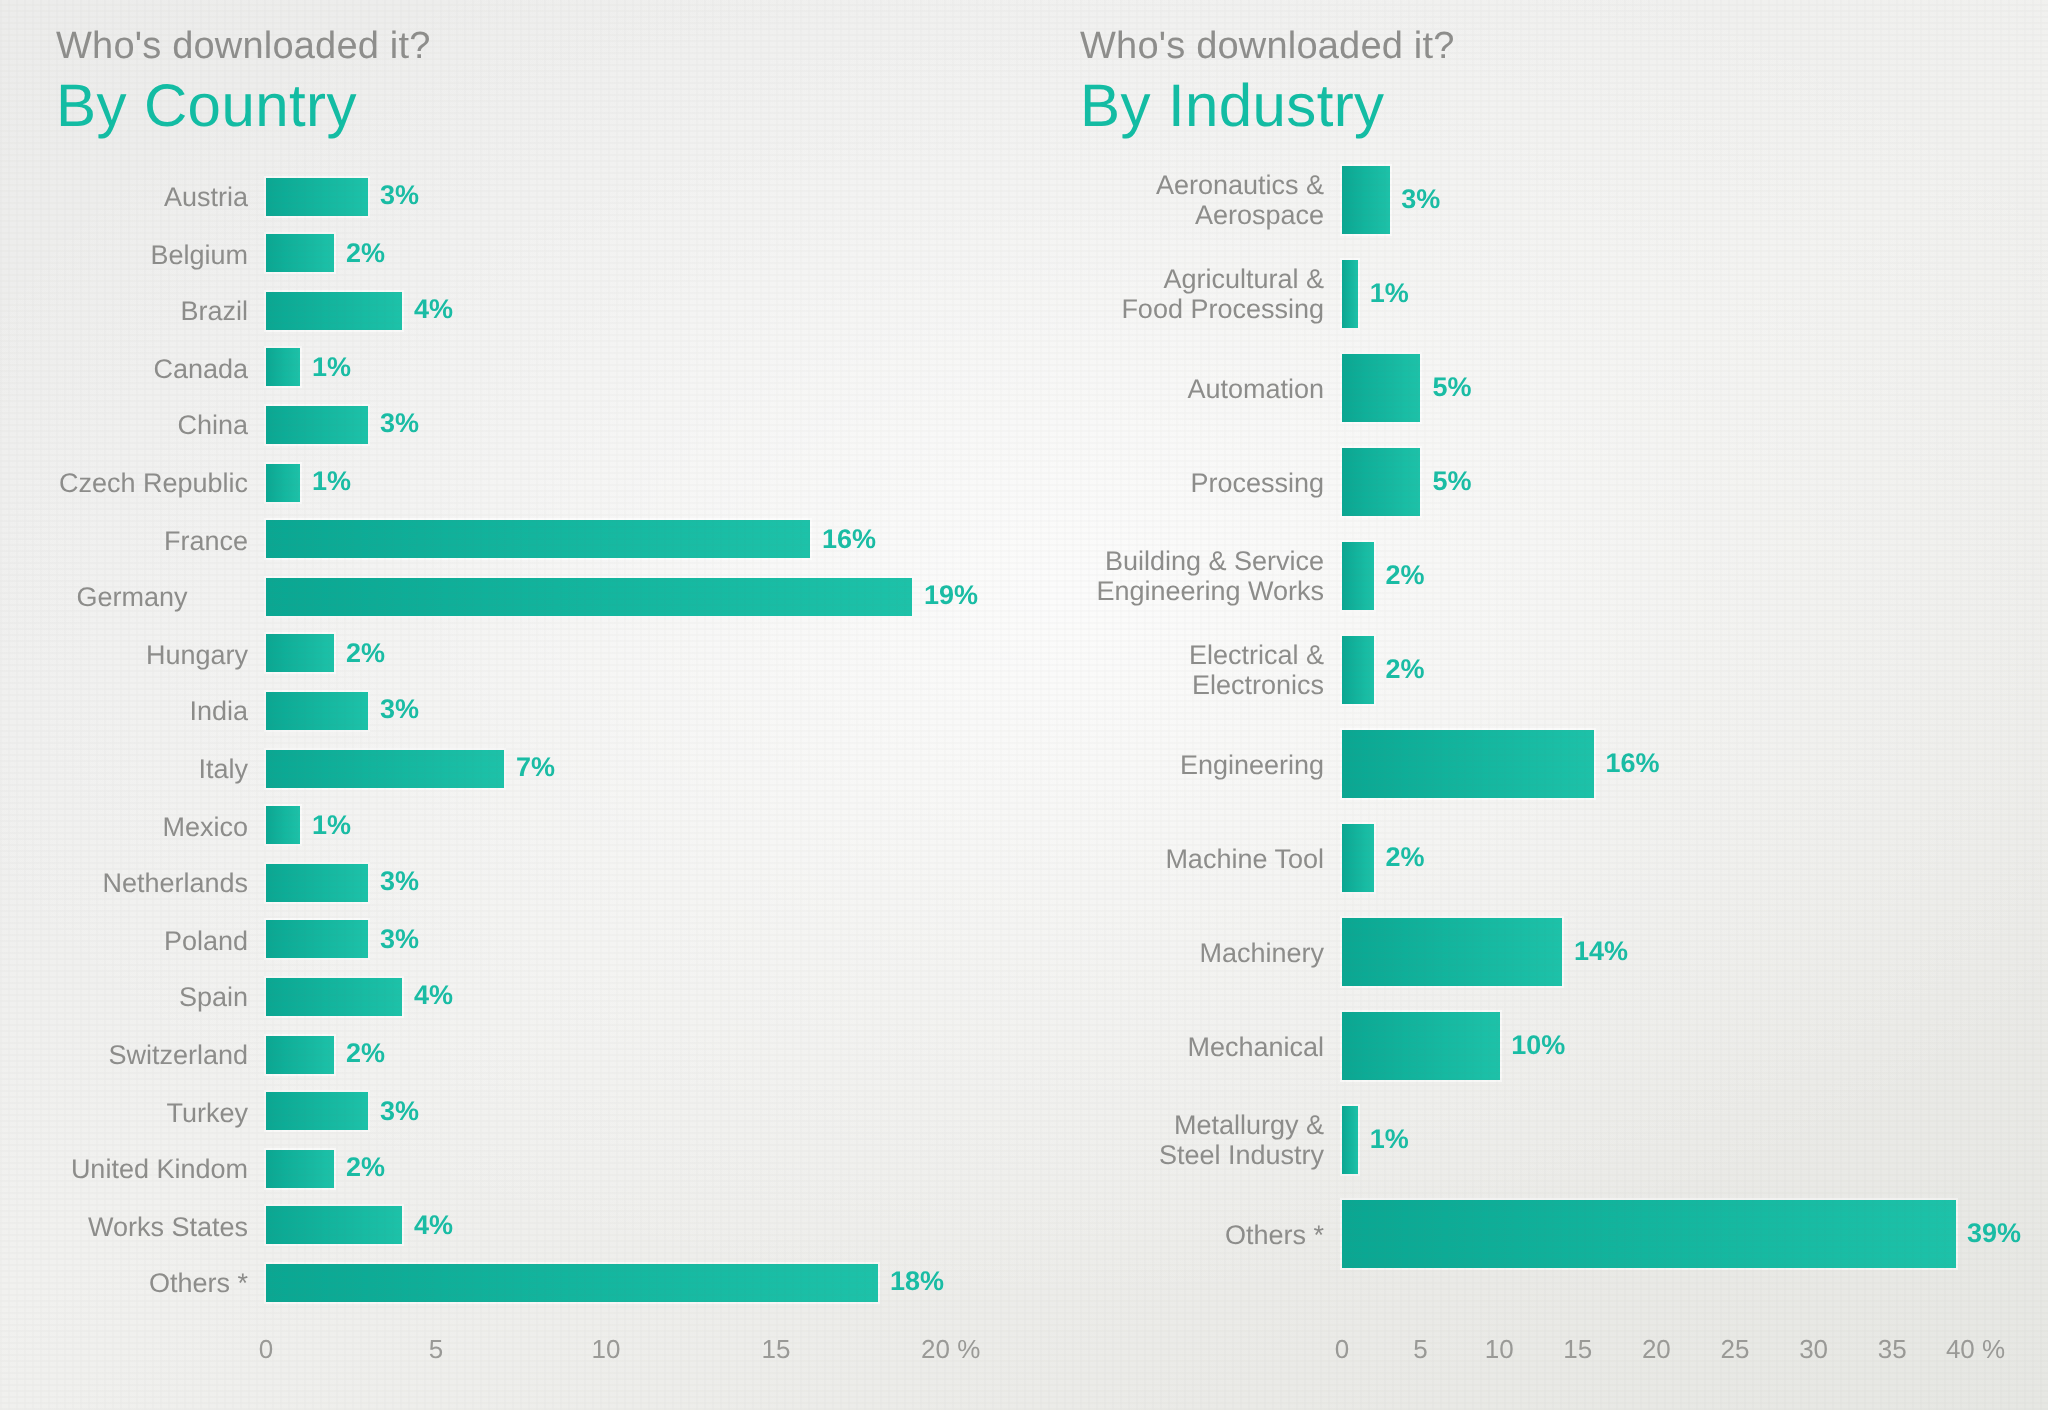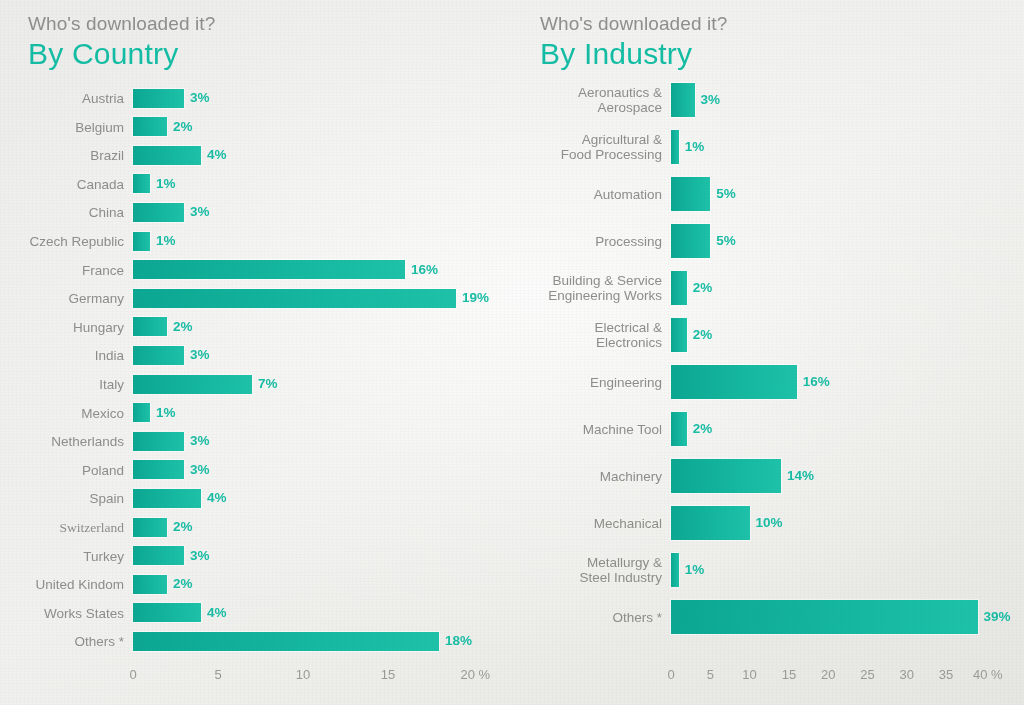--- a/index.html
+++ b/index.html
@@ -157,21 +157,21 @@
           <div class="row-label" style="right: 388px; width: 116px; top: 234px;">Czech Republic</div>
           <div class="bar" style="left: 133px; top: 231.5px; width: 17px; height: 19px;"></div>
           <div class="bar-value" style="left: 156px; top: 234px;">1%</div>
         </div>
         <div class="row">
           <div class="row-label" style="right: 388px; width: 116px; top: 262.6px;">France</div>
           <div class="bar" style="left: 133px; top: 260.1px; width: 272px; height: 19px;"></div>
           <div class="bar-value" style="left: 411px; top: 262.6px;">16%</div>
         </div>
         <div class="row">
-          <div class="row-label" style="right: 388px; width: 116px; top: 291.2px;">Germany</div>
+          <div class="row-label" style="right: 388px; width: 116px; top: 291.2px; text-align: center;">Germany</div>
           <div class="bar" style="left: 133px; top: 288.7px; width: 323px; height: 19px;"></div>
           <div class="bar-value" style="left: 462px; top: 291.2px;">19%</div>
         </div>
         <div class="row">
           <div class="row-label" style="right: 388px; width: 116px; top: 319.8px;">Hungary</div>
           <div class="bar" style="left: 133px; top: 317.3px; width: 34px; height: 19px;"></div>
           <div class="bar-value" style="left: 173px; top: 319.8px;">2%</div>
         </div>
         <div class="row">
           <div class="row-label" style="right: 388px; width: 116px; top: 348.4px;">India</div>
@@ -197,21 +197,21 @@
           <div class="row-label" style="right: 388px; width: 116px; top: 462.8px;">Poland</div>
           <div class="bar" style="left: 133px; top: 460.3px; width: 51px; height: 19px;"></div>
           <div class="bar-value" style="left: 190px; top: 462.8px;">3%</div>
         </div>
         <div class="row">
           <div class="row-label" style="right: 388px; width: 116px; top: 491.4px;">Spain</div>
           <div class="bar" style="left: 133px; top: 488.9px; width: 68px; height: 19px;"></div>
           <div class="bar-value" style="left: 207px; top: 491.4px;">4%</div>
         </div>
         <div class="row">
-          <div class="row-label" style="right: 388px; width: 116px; top: 520px; font-family: Liberation Serif, serif;">Switzerland</div>
+          <div class="row-label" style="right: 388px; width: 116px; top: 520px;">Switzerland</div>
           <div class="bar" style="left: 133px; top: 517.5px; width: 34px; height: 19px;"></div>
           <div class="bar-value" style="left: 173px; top: 520px;">2%</div>
         </div>
         <div class="row">
           <div class="row-label" style="right: 388px; width: 116px; top: 548.6px;">Turkey</div>
           <div class="bar" style="left: 133px; top: 546.1px; width: 51px; height: 19px;"></div>
           <div class="bar-value" style="left: 190px; top: 548.6px;">3%</div>
         </div>
         <div class="row">
           <div class="row-label" style="right: 388px; width: 116px; top: 577.2px;">United Kindom</div>

